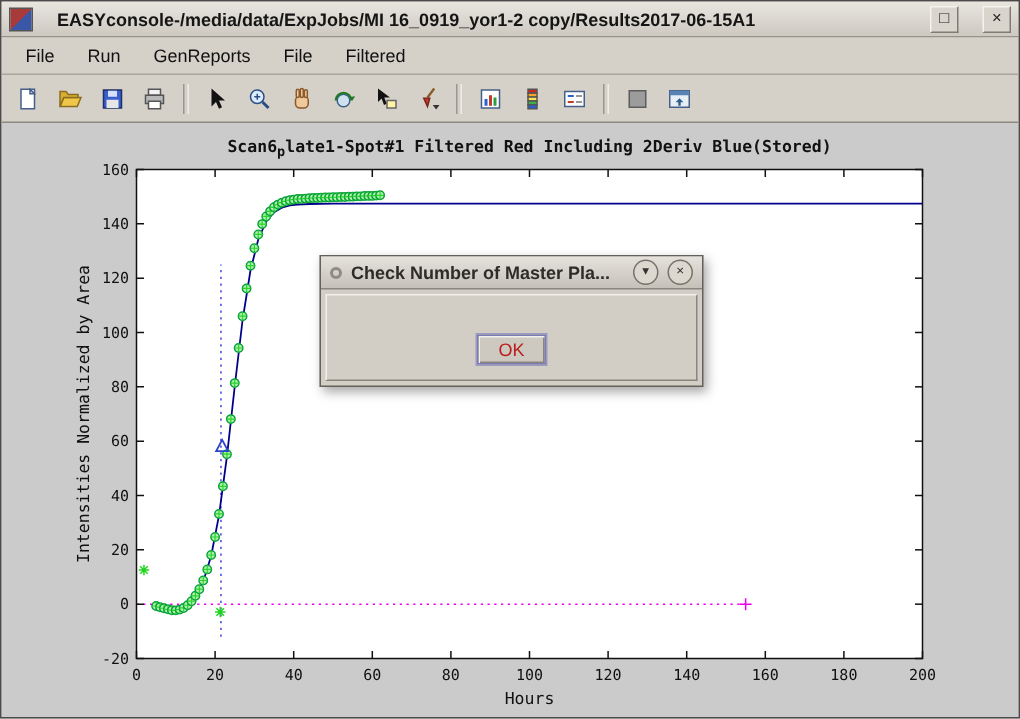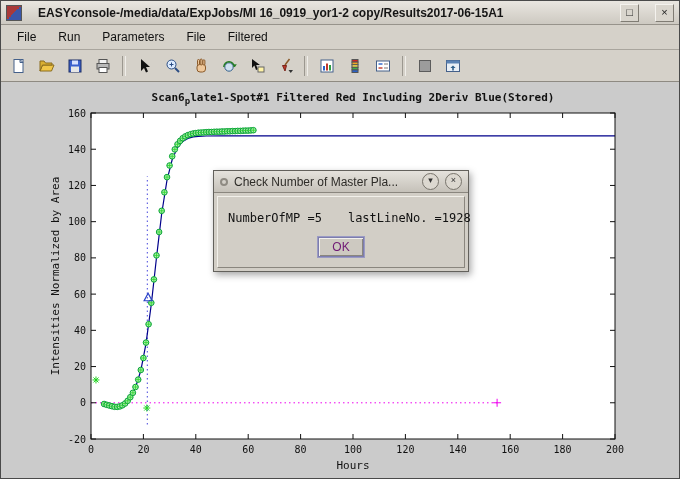--- a/index.html
+++ b/index.html
@@ -29,47 +29,47 @@
   .figure > svg{position:absolute;left:0;top:0;}
   .ctick{font:10px "DejaVu Sans Mono",monospace;fill:#111;}
   .ctitle{font:bold 11px "DejaVu Sans Mono",monospace;fill:#111;}
   .clabel{font:11px "DejaVu Sans Mono",monospace;fill:#111;}
   
   .dialog{position:absolute;left:212px;top:88px;width:254px;background:#d2cec6;border:1px solid #63615c;
           box-shadow:2px 3px 7px rgba(0,0,0,.35);}
   .dialog-titlebar{height:21px;background:linear-gradient(#e5e2dc,#c5c1b9);display:flex;align-items:center;
                    padding:0 6px;gap:6px;border-bottom:1px solid #8a867e;}
   .dialog-dot{width:8px;height:8px;border-radius:50%;border:2px solid #8f8b83;box-sizing:border-box;}
-  .dialog-title{flex:1;font-size:12px;font-weight:normal;color:#2e2c28;white-space:nowrap;overflow:hidden;}
+  .dialog-title{flex:1;font-size:12px;font-weight:bold;color:#2e2c28;white-space:nowrap;overflow:hidden;}
   .round-btn{width:15px;height:15px;border-radius:50%;border:1px solid #77736b;background:#dcd8d0;
              font-size:9px;line-height:13px;text-align:center;color:#333;cursor:default;flex:0 0 15px;}
   .dialog-body{margin:3px;border:1px solid;border-color:#f2f0ea #8a867e #8a867e #f2f0ea;
                padding:14px 10px 10px;display:flex;flex-direction:column;}
   .dialog-text{font-family:"DejaVu Sans Mono",monospace;font-size:12px;color:#111;display:flex;gap:26px;
                white-space:nowrap;}
   .ok-btn{align-self:center;margin-top:12px;min-width:46px;height:20px;background:#cdc9c1;
           border:1px solid #7d7dad;box-shadow:inset 1px 1px 0 #f2f0ec, inset -1px -1px 0 #8a867e, 0 0 0 1px #9a9ac4;
-          font-family:"Liberation Sans",sans-serif;font-size:12px;color:#701a75;cursor:default;}
+          font-family:"Liberation Sans",sans-serif;font-size:12px;color:#b91c1c;cursor:default;}
 </style>
 </head>
 <body>
 
 <div class="window">
 
   <div class="titlebar">
     <div class="app-icon"></div>
     <div class="title-text">EASYconsole-/media/data/ExpJobs/MI 16_0919_yor1-2 copy/Results2017-06-15A1</div>
     <div class="tb-btn">□</div>
     <div class="tb-btn">×</div>
   </div>
 
   <div class="menubar">
       <span class="menu-item">File</span>
       <span class="menu-item">Run</span>
-      <span class="menu-item">Parameters</span>
+      <span class="menu-item">GenReports</span>
       <span class="menu-item">File</span>
       <span class="menu-item">Filtered</span>
     </div>
 
   <div class="toolbar">
       <div class="tool">
         <svg width="18" height="18" viewBox="0 0 18 18" fill="none" stroke-width="1">
           <rect x="4" y="2.5" width="9" height="13" fill="#fff" stroke="#44608a"></rect>
           <path d="M10 2.5l3 3h-3z" fill="#cdd6e4" stroke="#44608a"></path>
         </svg>
@@ -374,22 +374,18 @@
       </svg>
 
     <div class="dialog">
       <div class="dialog-titlebar">
         <div class="dialog-dot"></div>
         <div class="dialog-title">Check Number of Master Pla...</div>
         <div class="round-btn">▾</div>
         <div class="round-btn">×</div>
       </div>
       <div class="dialog-body">
-        <div class="dialog-text">
-          <span>NumberOfMP =5</span>
-          <span>lastLineNo. =1928</span>
-        </div>
         <button class="ok-btn">OK</button>
       </div>
     </div>
   </div>
 
 </div>
 
 </body></html>

